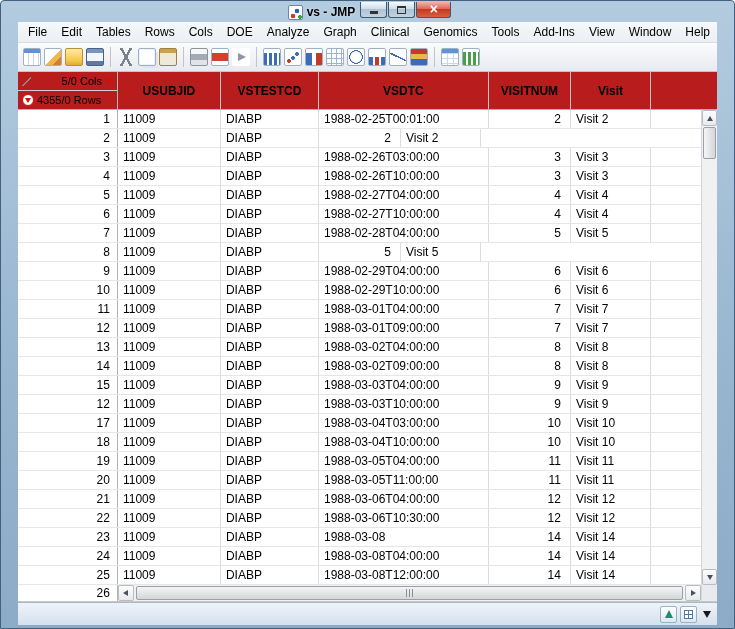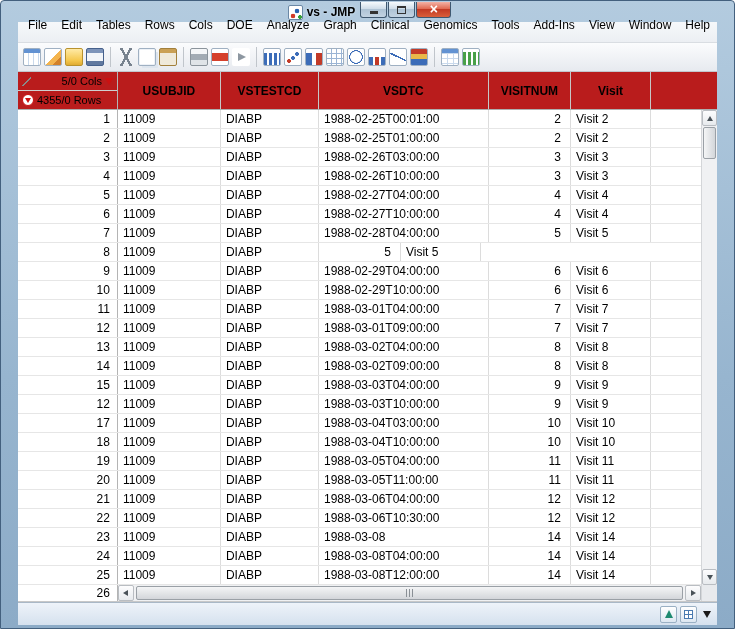--- a/index.html
+++ b/index.html
@@ -22,21 +22,21 @@
   .wc.close { width:35px; background:linear-gradient(#f3b2a5,#e06a52 45%,#c23a24 50%,#d95f3b); }
   .glyph-min { width:8px; height:3px; background:#333; transform:translateY(3px); }
   .glyph-max { width:9px; height:8px; border:1px solid #333; border-top:2px solid #333; }
   .glyph-close::after { content:"×"; color:#fff; font-weight:700; font-size:14px; line-height:12px; }
 
   
   .client { flex:1; background:#fff; display:flex; flex-direction:column; position:relative; }
 
   .menubar { height:21px; flex:none; background:linear-gradient(#f6f8fa,#eceff3); border-bottom:1px solid #d9dde2;
              display:flex; align-items:center; padding-left:3px; }
-  .menu-item { padding:2px 7px 17px; white-space:nowrap; }
+  .menu-item { padding:2px 7px 2px; white-space:nowrap; }
 
   .toolbar { height:29px; flex:none; background:linear-gradient(#fbfcfd,#e7eaef); border-bottom:1px solid #c2c7cd;
              display:flex; align-items:center; padding-left:5px; gap:3px; }
   .tb-sep { width:1px; height:20px; background:#c0c5cb; margin:0 3px; flex:none; }
   .tbi { width:18px; height:18px; flex:none; border:1px solid #9fb0c2; border-radius:2px; background:#fff; position:relative; }
   .i-new-data-table { background:linear-gradient(#6292d2 0 4px,rgba(0,0,0,0) 4px),
                       repeating-linear-gradient(90deg,rgba(0,0,0,0) 0 4px,#c9d9ec 4px 5px),#fff; }
   .i-new-journal { background:linear-gradient(135deg,#fff 52%,#f4b44e 52% 72%,#d2802a 72%); }
   .i-open { border-color:#b8922e; background:linear-gradient(#ffeaa6,#f5c84f 70%,#e0ab32); }
   .i-save { border-color:#46618c; background:linear-gradient(#7d94ba 0 4px,#f2f5f9 4px 12px,#61799f 12px); }
@@ -235,21 +235,20 @@
           <div class="cell w1">DIABP</div>
           <div class="cell w2">1988-02-25T00:01:00</div>
           <div class="cell w3">2</div>
           <div class="cell w4">Visit 2</div>
           <div class="cfiller"></div>
         </div>
         <div class="trow">
           <div class="rownum">2</div>
           <div class="cell w0">11009</div>
           <div class="cell w1">DIABP</div>
-          <div class="cell w2">1988-02-25T01:00:00</div>
           <div class="cell w3">2</div>
           <div class="cell w4">Visit 2</div>
           <div class="cfiller"></div>
         </div>
         <div class="trow">
           <div class="rownum">3</div>
           <div class="cell w0">11009</div>
           <div class="cell w1">DIABP</div>
           <div class="cell w2">1988-02-26T03:00:00</div>
           <div class="cell w3">3</div>

